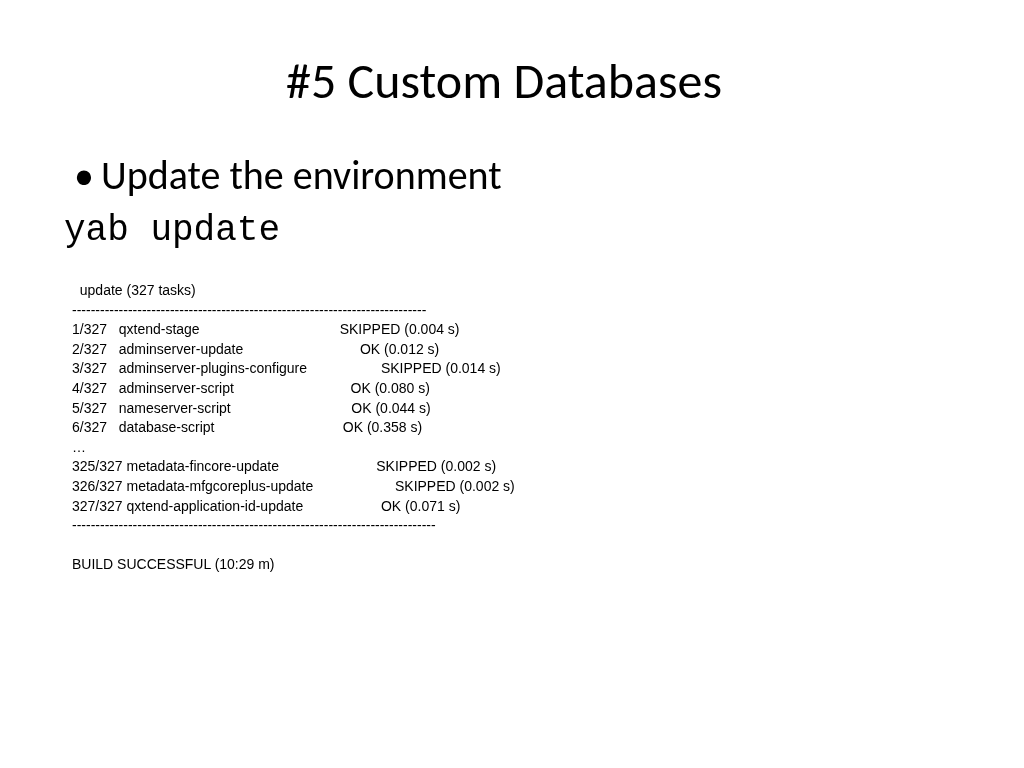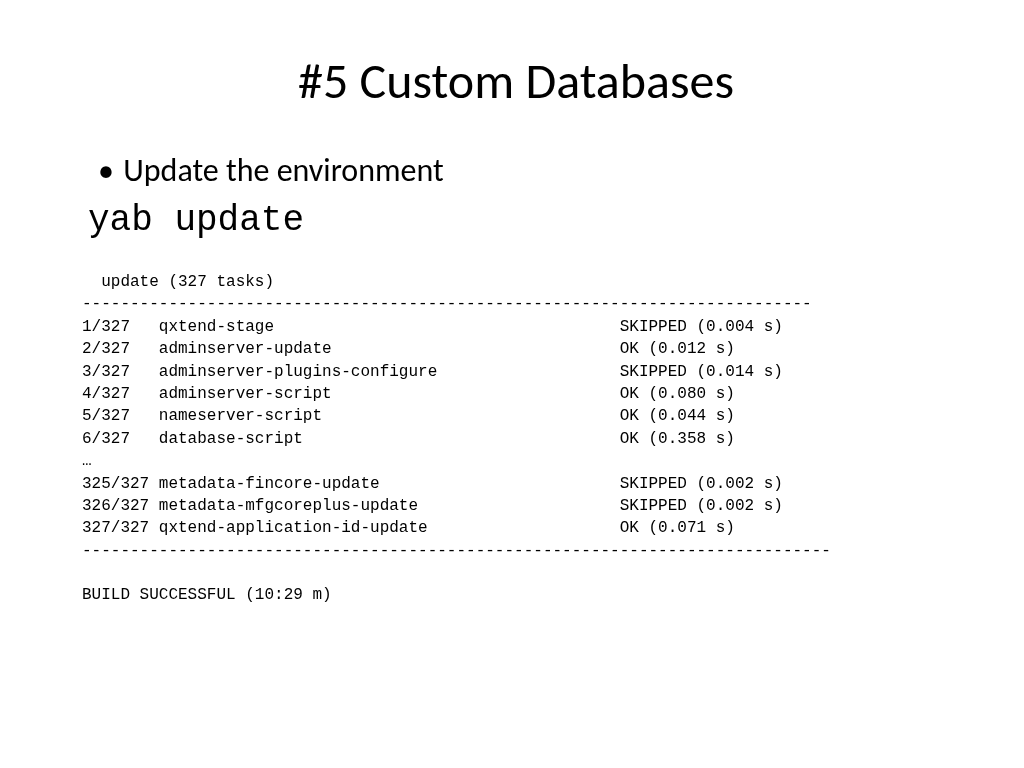--- a/index.html
+++ b/index.html
@@ -9,47 +9,47 @@
     height: 768px;
     background: #fff;
     font-family: Calibri, Arial, sans-serif;
     color: #000;
   }
   .slide {
     width: 1024px;
     height: 768px;
     position: relative;
     box-sizing: border-box;
-    padding: 50px 50px 0 58px;
+    padding: 50px 50px 0 34px;
   }
   .title {
     text-align: center;
     font-size: 50px;
     font-weight: 400;
     margin: 0 0 40px 0;
   }
   .bullet-line {
-    font-size: 32px;
+    font-size: 40px;
     margin: 0 0 10px 40px;
   }
   .bullet-line .dot {
     display: inline-block;
     width: 18px;
   }
   .command {
     font-family: Liberation Mono, monospace;
     font-size: 36px;
     margin: 0 0 30px 30px;
   }
   .term {
-    font-family: Liberation Mono, monospace;
-    font-size: 16px;
+    font-family: Liberation Sans, sans-serif;
+    font-size: 14px;
     line-height: 1.4;
     white-space: pre;
-    margin-left: 24px;
+    margin-left: 38px;
   }
 </style>
 </head>
 <body>
 
 <div class="slide">
   <h1 class="title">#5 Custom Databases</h1>
 
   <div class="bullet-line">
     <span class="dot">•</span>

